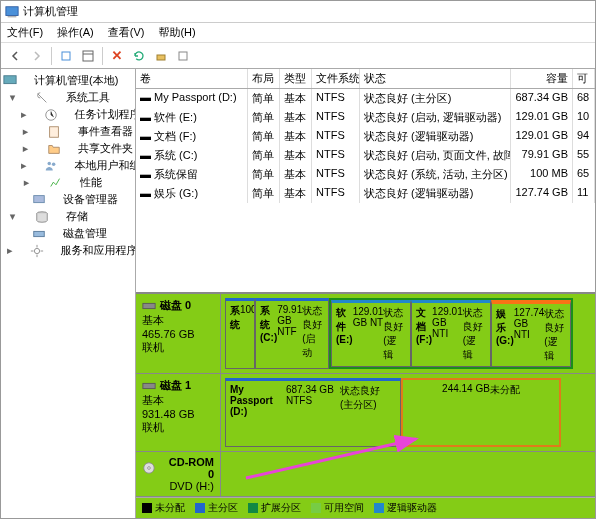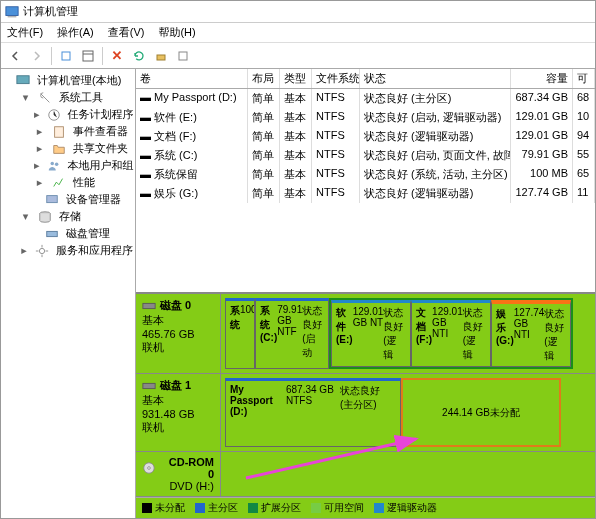--- a/index.html
+++ b/index.html
@@ -5,39 +5,39 @@
 * { margin:0; padding:0; box-sizing:border-box; }
 body { font-family:"Microsoft YaHei",SimSun,Arial,sans-serif; font-size:11px; background:#fff; width:596px; height:519px; overflow:hidden; border:1px solid #999; position:relative; }
 .titlebar { height:22px; background:#fff; display:flex; align-items:center; padding:0 4px; border-bottom:1px solid #ccc; }
 .titlebar .icon { width:14px; height:14px; margin-right:4px; }
 .menubar { height:20px; display:flex; align-items:center; padding:0 6px; gap:14px; border-bottom:1px solid #ddd; }
 .toolbar { height:26px; display:flex; align-items:center; padding:0 4px; gap:2px; border-bottom:1px solid #aaa; }
 .tbtn { width:20px; height:20px; display:flex; align-items:center; justify-content:center; border:1px solid transparent; }
 .tsep { width:1px; height:18px; background:#ccc; margin:0 2px; }
 .main { display:flex; height:calc(100% - 68px); }
 .tree { width:135px; border-right:1px solid #aaa; padding:3px 2px; overflow:hidden; }
-.tnode { display:flex; align-items:center; gap:7px; padding:1px 0; white-space:nowrap;margin-left:13px; }
+.tnode { display:flex; align-items:center; gap:17px; padding:1px 0; white-space:nowrap; }
 .tw { display:inline-block; width:11px; text-align:center; color:#666; cursor:pointer; }
 .ticon { width:14px; height:14px; flex-shrink:0; }
 .right { flex:1; display:flex; flex-direction:column; overflow:hidden; }
 .listpane { flex:0 0 225px; display:flex; flex-direction:column; border-bottom:2px solid #888; overflow:hidden; }
 .lh { display:flex; border-bottom:1px solid #aaa; background:#fff; }
 .lh div,.lr div { padding:2px 4px; overflow:hidden; white-space:nowrap; border-right:1px solid #ddd; }
 .lr { display:flex; }
 .c-vol{width:112px} .c-lay{width:32px} .c-typ{width:32px} .c-fs{width:48px} .c-st{flex:1} .c-cap{width:62px;text-align:right} .c-av{width:22px}
 .diskpane { flex:1; overflow:auto; background:#84cc16; }
 .drow { display:flex; border-bottom:1px solid #888; min-height:78px; }
 .drow.cd { min-height:30px;text-align:right; }
 .dhead { width:85px; padding:4px 6px; border-right:1px solid #888; display:flex; flex-direction:column; gap:0px; }
 .dhead .ico { display:flex; gap:4px; align-items:center; }
 .dbody { flex:1; display:flex; padding:4px; gap:0; position:relative; }
 .part { border:1px solid #666; padding:3px 4px; display:flex; flex-direction:row; font-size:10px; overflow:hidden; }
 .part b { font-weight:bold; font-size:10px; }
 .box-green { border:2px solid #1a8f1a; display:flex; }
-.box-orange { border:2px solid #e07b1a;align-items:center; }
+.box-orange { border:2px solid #e07b1a; }
 .legend { display:flex; gap:10px; padding:3px 6px; align-items:center; font-size:10px; border-top:1px solid #aaa; }
 .lsq { width:10px; height:10px; display:inline-block; margin-right:3px; vertical-align:middle; }
 .arrow { position:absolute; pointer-events:none; }
 </style>
 </head>
 <body>
 
 <div class="titlebar">
   <svg class="icon" viewBox="0 0 16 16">
       <rect x="1" y="2" width="14" height="10" fill="#4a90d9" stroke="#2c5aa0"></rect>

